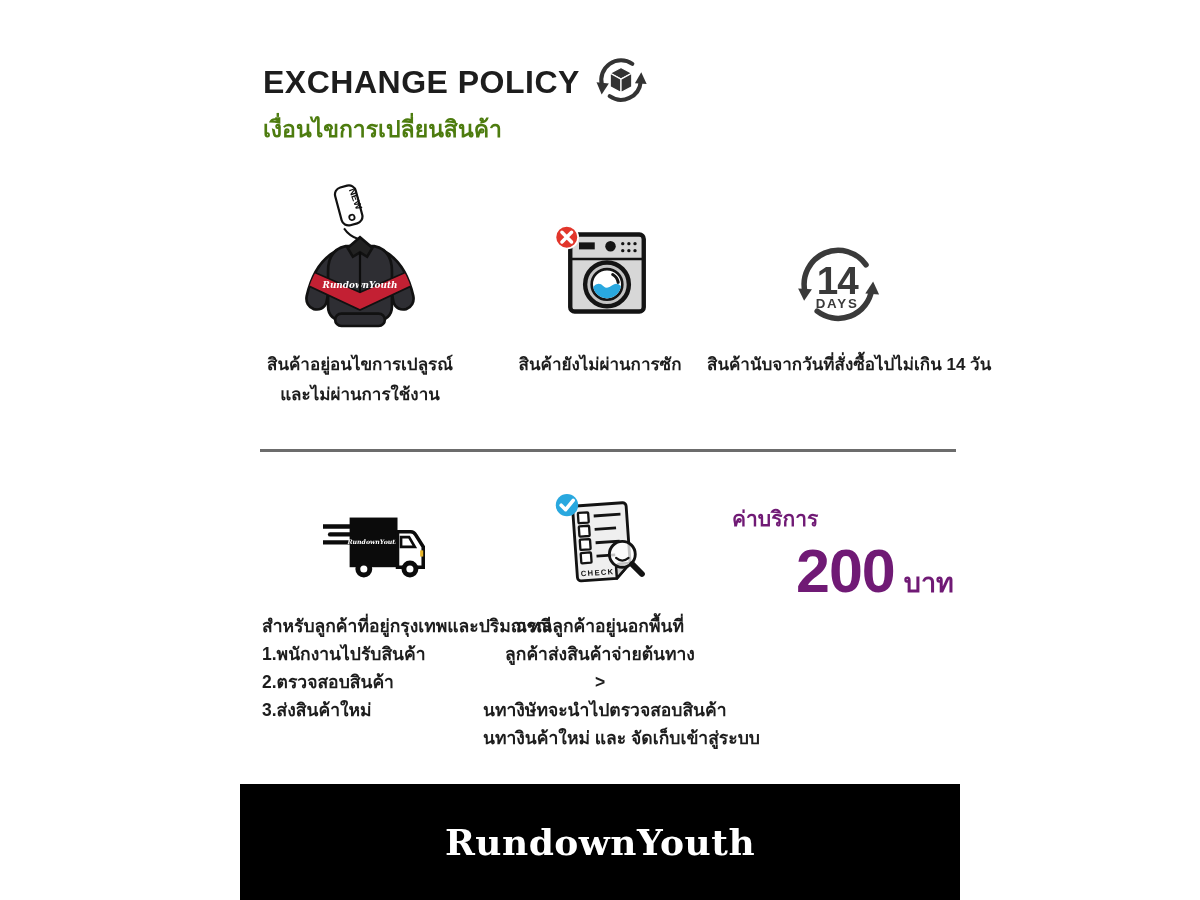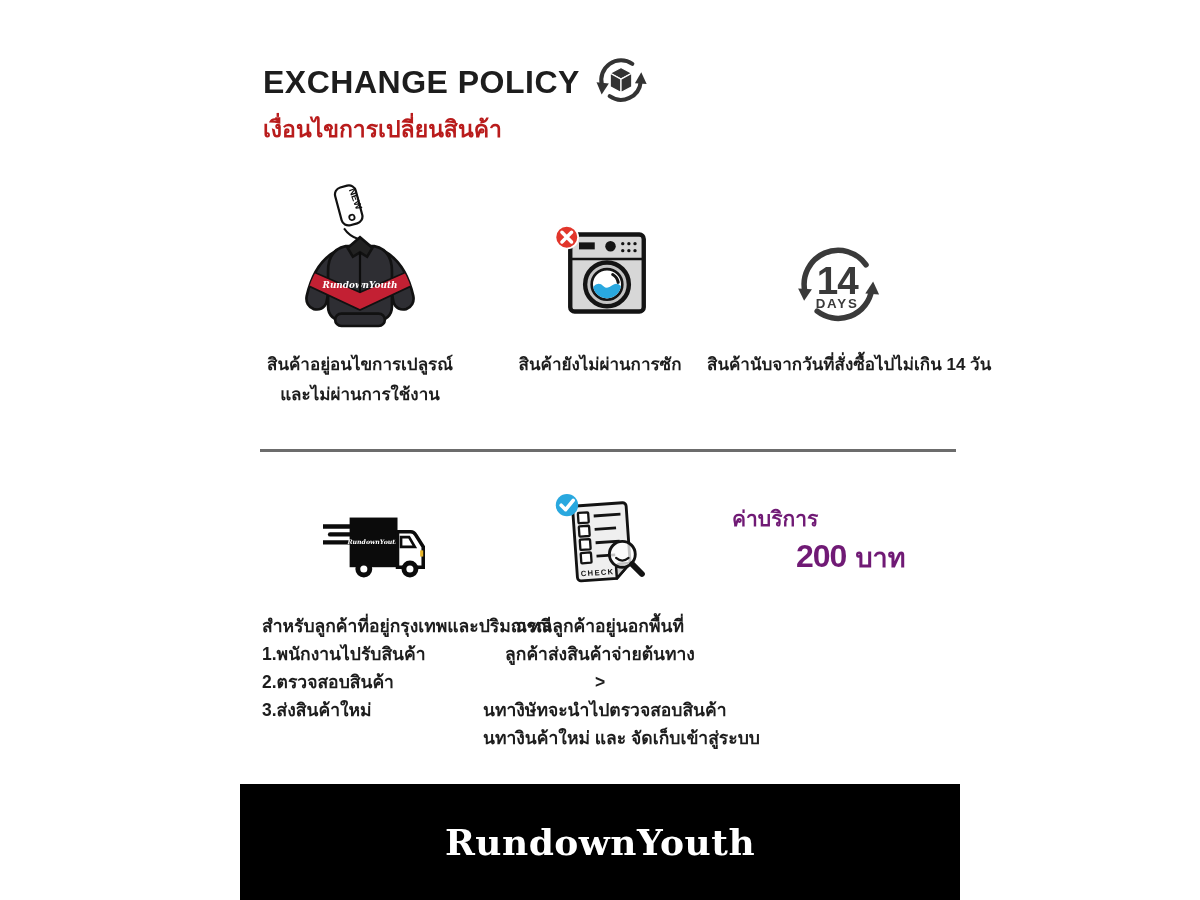--- a/index.html
+++ b/index.html
@@ -4,41 +4,41 @@
 <style>
   * { margin:0; padding:0; box-sizing:border-box; }
   body { background:#fff; font-family:"Liberation Sans","DejaVu Sans",sans-serif; }
   .stage { position:relative; width:1200px; height:900px; background:#ffffff; overflow:hidden; margin:0 auto; }
   .canvas { position:absolute; left:240px; top:0; width:720px; height:900px; }
 
   
   .header { position:absolute; left:23px; top:44px; color:#1d1d1d;margin-top:13px; }
   .title-row { display:flex; align-items:center; gap:14px; }
   .title { font-size:32px; font-weight:bold; letter-spacing:.5px; color:#1d1d1d; }
-  .subtitle { font-size:23px; font-weight:bold; margin-top:4px; color:#b91c1c; }
+  .subtitle { font-size:23px; font-weight:bold; margin-top:4px; color:#4d7c0f; }
 
   
   .icons-row1 { position:absolute; left:0; top:183px; width:720px; height:152px; display:flex; }
   .icons-row1 .cell { width:240px; display:flex; align-items:flex-end; justify-content:center; }
   .captions-row1 { position:absolute; left:0; top:350px; width:720px; display:flex; }
   .captions-row1 .cap { width:240px; text-align:center; font-size:17px; font-weight:bold;
                         line-height:30px; color:#1d1d1d; white-space:nowrap; }
   .captions-row1 .cap.shift { transform:translateX(-13px); }
 
   .divider { position:absolute; left:20px; top:449px; width:696px; height:2.5px; background:#6c6c6c; }
 
   .icons-row2 { position:absolute; left:0; top:478px; width:720px; height:112px; display:flex; }
   .icons-row2 .cell { width:240px; display:flex; align-items:flex-end; justify-content:center; }
   .truck-cell { padding-left:36px; padding-bottom:5px; }
 
   
   .fee { position:absolute; left:492px; top:502px; width:240px; color:#701a75; }
   .fee-label { font-size:21px; font-weight:bold; }
   .fee-price { display:flex; align-items:baseline; gap:9px; padding-left:64px; margin-top:1px; }
-  .fee-amount { font-size:32px; font-weight:bold; letter-spacing:-1px; line-height:1.15; }
+  .fee-amount { font-size:61px; font-weight:bold; letter-spacing:-1px; line-height:1.15; }
   .fee-unit { font-size:27px; font-weight:bold; }
 
   
   .steps-left { position:absolute; left:22px; top:612px; width:260px; font-size:17.5px;
                 font-weight:bold; line-height:28px; color:#1d1d1d; white-space:nowrap; }
   .steps-right { position:absolute; left:243px; top:612px; width:234px; text-align:center;
                  font-size:17.5px; font-weight:bold; line-height:28px; color:#1d1d1d; white-space:nowrap; }
 
   
   .footer { position:absolute; left:0; bottom:0; width:720px; height:116px; background:#000;

